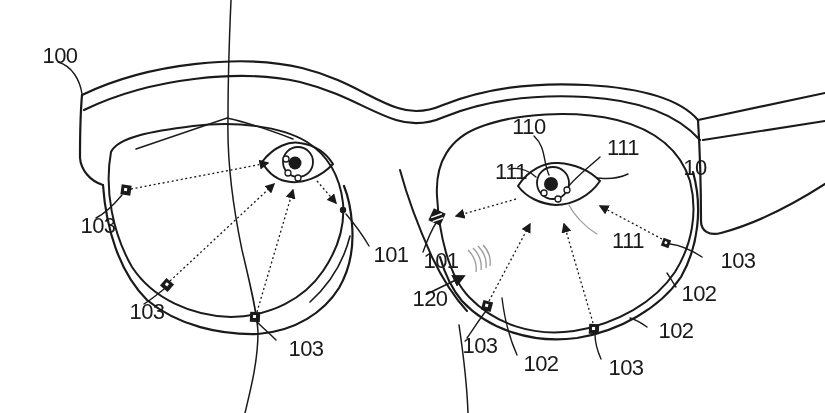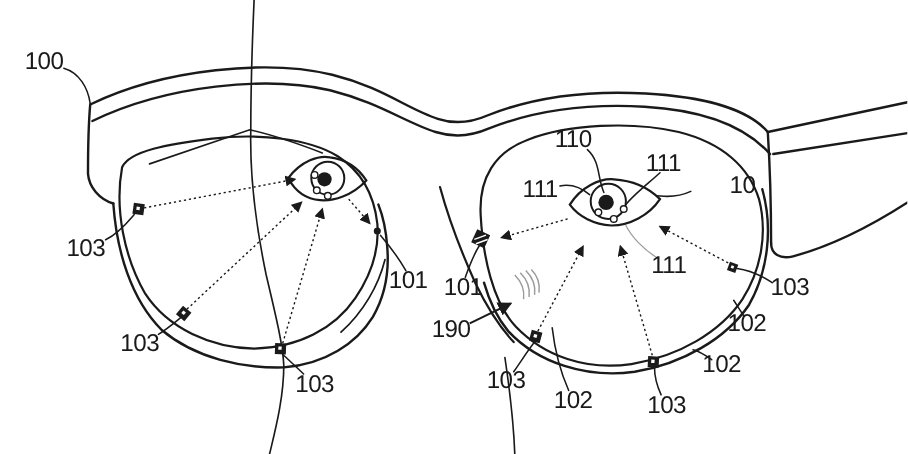--- a/index.html
+++ b/index.html
@@ -5,21 +5,21 @@
   html,body{margin:0;padding:0;background:#ffffff;}
   .stage{
     position:relative;width:825px;height:413px;background:#ffffff;overflow:hidden;
     font-family:"Liberation Sans", sans-serif;
   }
   .stage svg{position:absolute;left:0;top:0;}
   .ref{
     position:absolute;transform:translate(-50%,-50%);
     font-family:"Liberation Sans", sans-serif;
     font-size:22px;color:#1a1a1a;white-space:nowrap;line-height:1;
-    letter-spacing:-0.5px;user-select:none;
+    letter-spacing:-0.5px;user-select:none;margin-left:20px;
   }
 </style>
 </head>
 <body>
 
 <div class="stage">
 
   <svg width="825" height="413" viewBox="0 0 825 413">
     <defs>
       <marker id="ah" viewBox="0 0 10 10" refX="8.5" refY="5" markerWidth="10" markerHeight="10" orient="auto-start-reverse" markerUnits="userSpaceOnUse">
@@ -141,22 +141,22 @@
       <path d="M 702,257 C 690,249 678,245 670,244"></path>
     </g>
   </svg>
 
   <span class="ref" style="left:40px;top:56px">100</span>
   <span class="ref" style="left:78px;top:226px">103</span>
   <span class="ref" style="left:127px;top:312px">103</span>
   <span class="ref" style="left:286px;top:349px">103</span>
   <span class="ref" style="left:371px;top:255px">101</span>
   <span class="ref" style="left:421px;top:261px">101</span>
-  <span class="ref" style="left:410px;top:299px">190</span>
-  <span class="ref" style="left:521px;top:127px">110</span>
+  <span class="ref" style="left:410px;top:299px">120</span>
+  <span class="ref" style="left:509px;top:127px">110</span>
   <span class="ref" style="left:491px;top:172px">111</span>
   <span class="ref" style="left:603px;top:148px">111</span>
   <span class="ref" style="left:675px;top:168px">10</span>
   <span class="ref" style="left:608px;top:241px">111</span>
   <span class="ref" style="left:460px;top:346px">103</span>
   <span class="ref" style="left:521px;top:364px">102</span>
   <span class="ref" style="left:606px;top:368px">103</span>
   <span class="ref" style="left:656px;top:331px">102</span>
   <span class="ref" style="left:679px;top:294px">102</span>
   <span class="ref" style="left:718px;top:261px">103</span>

